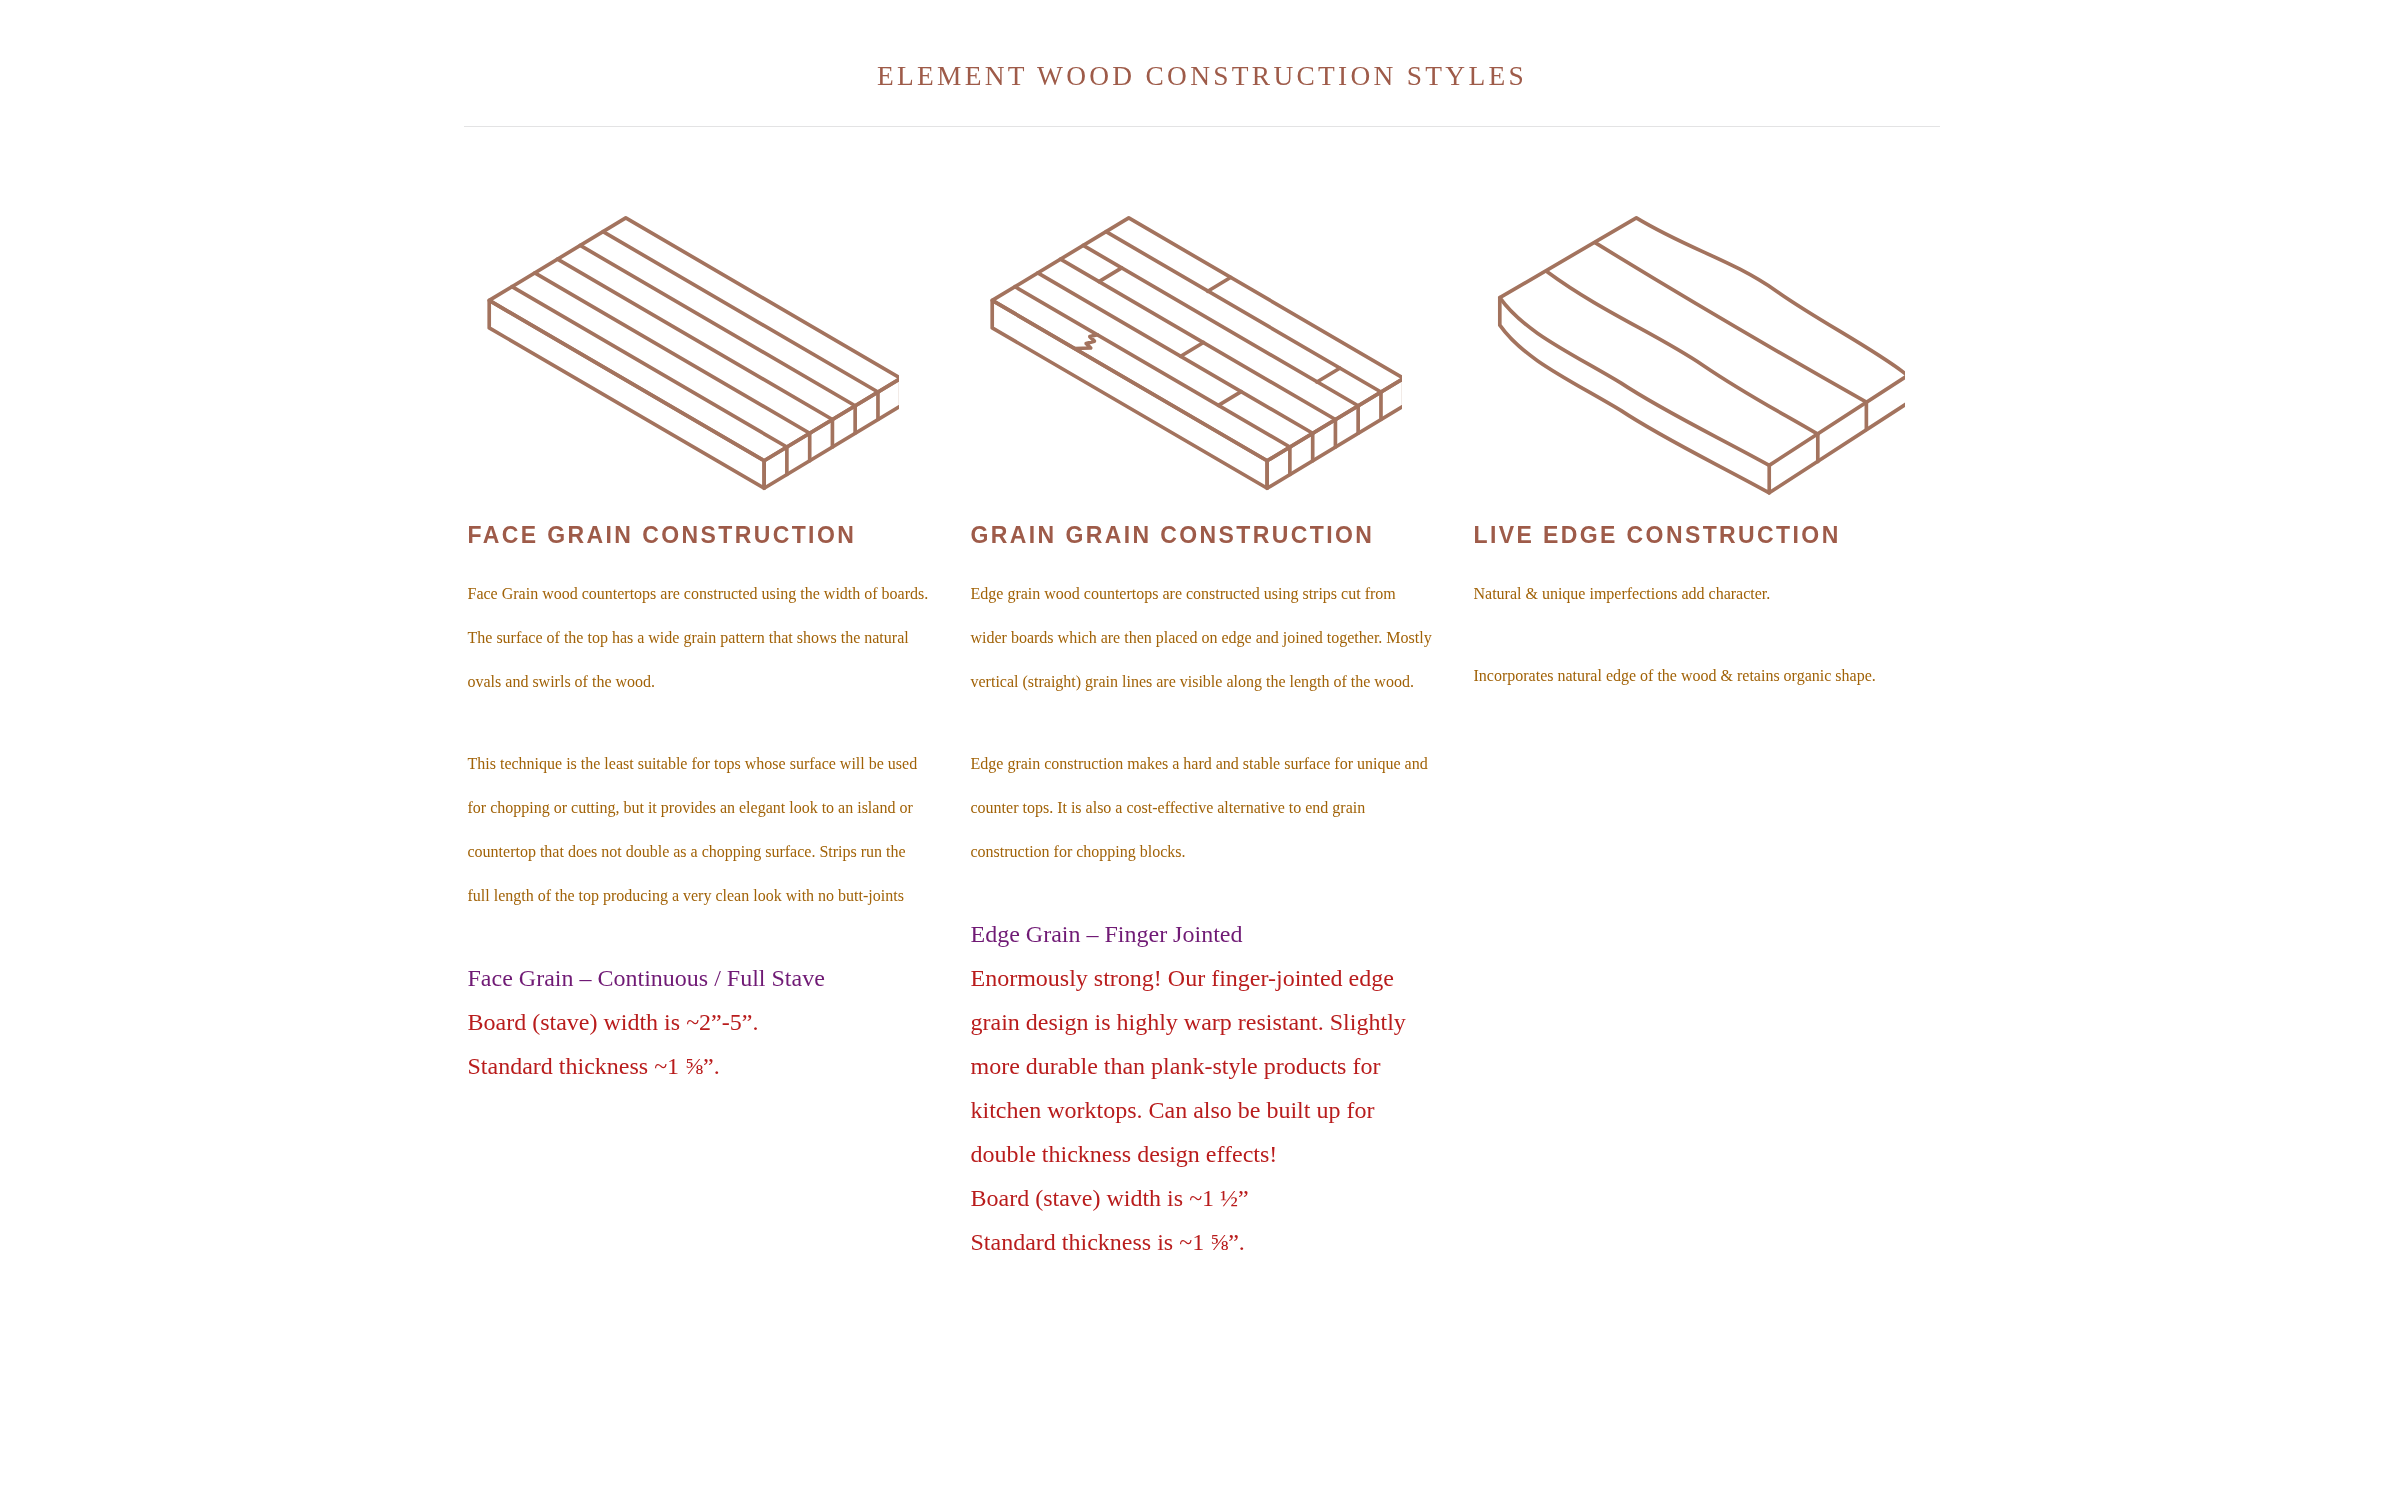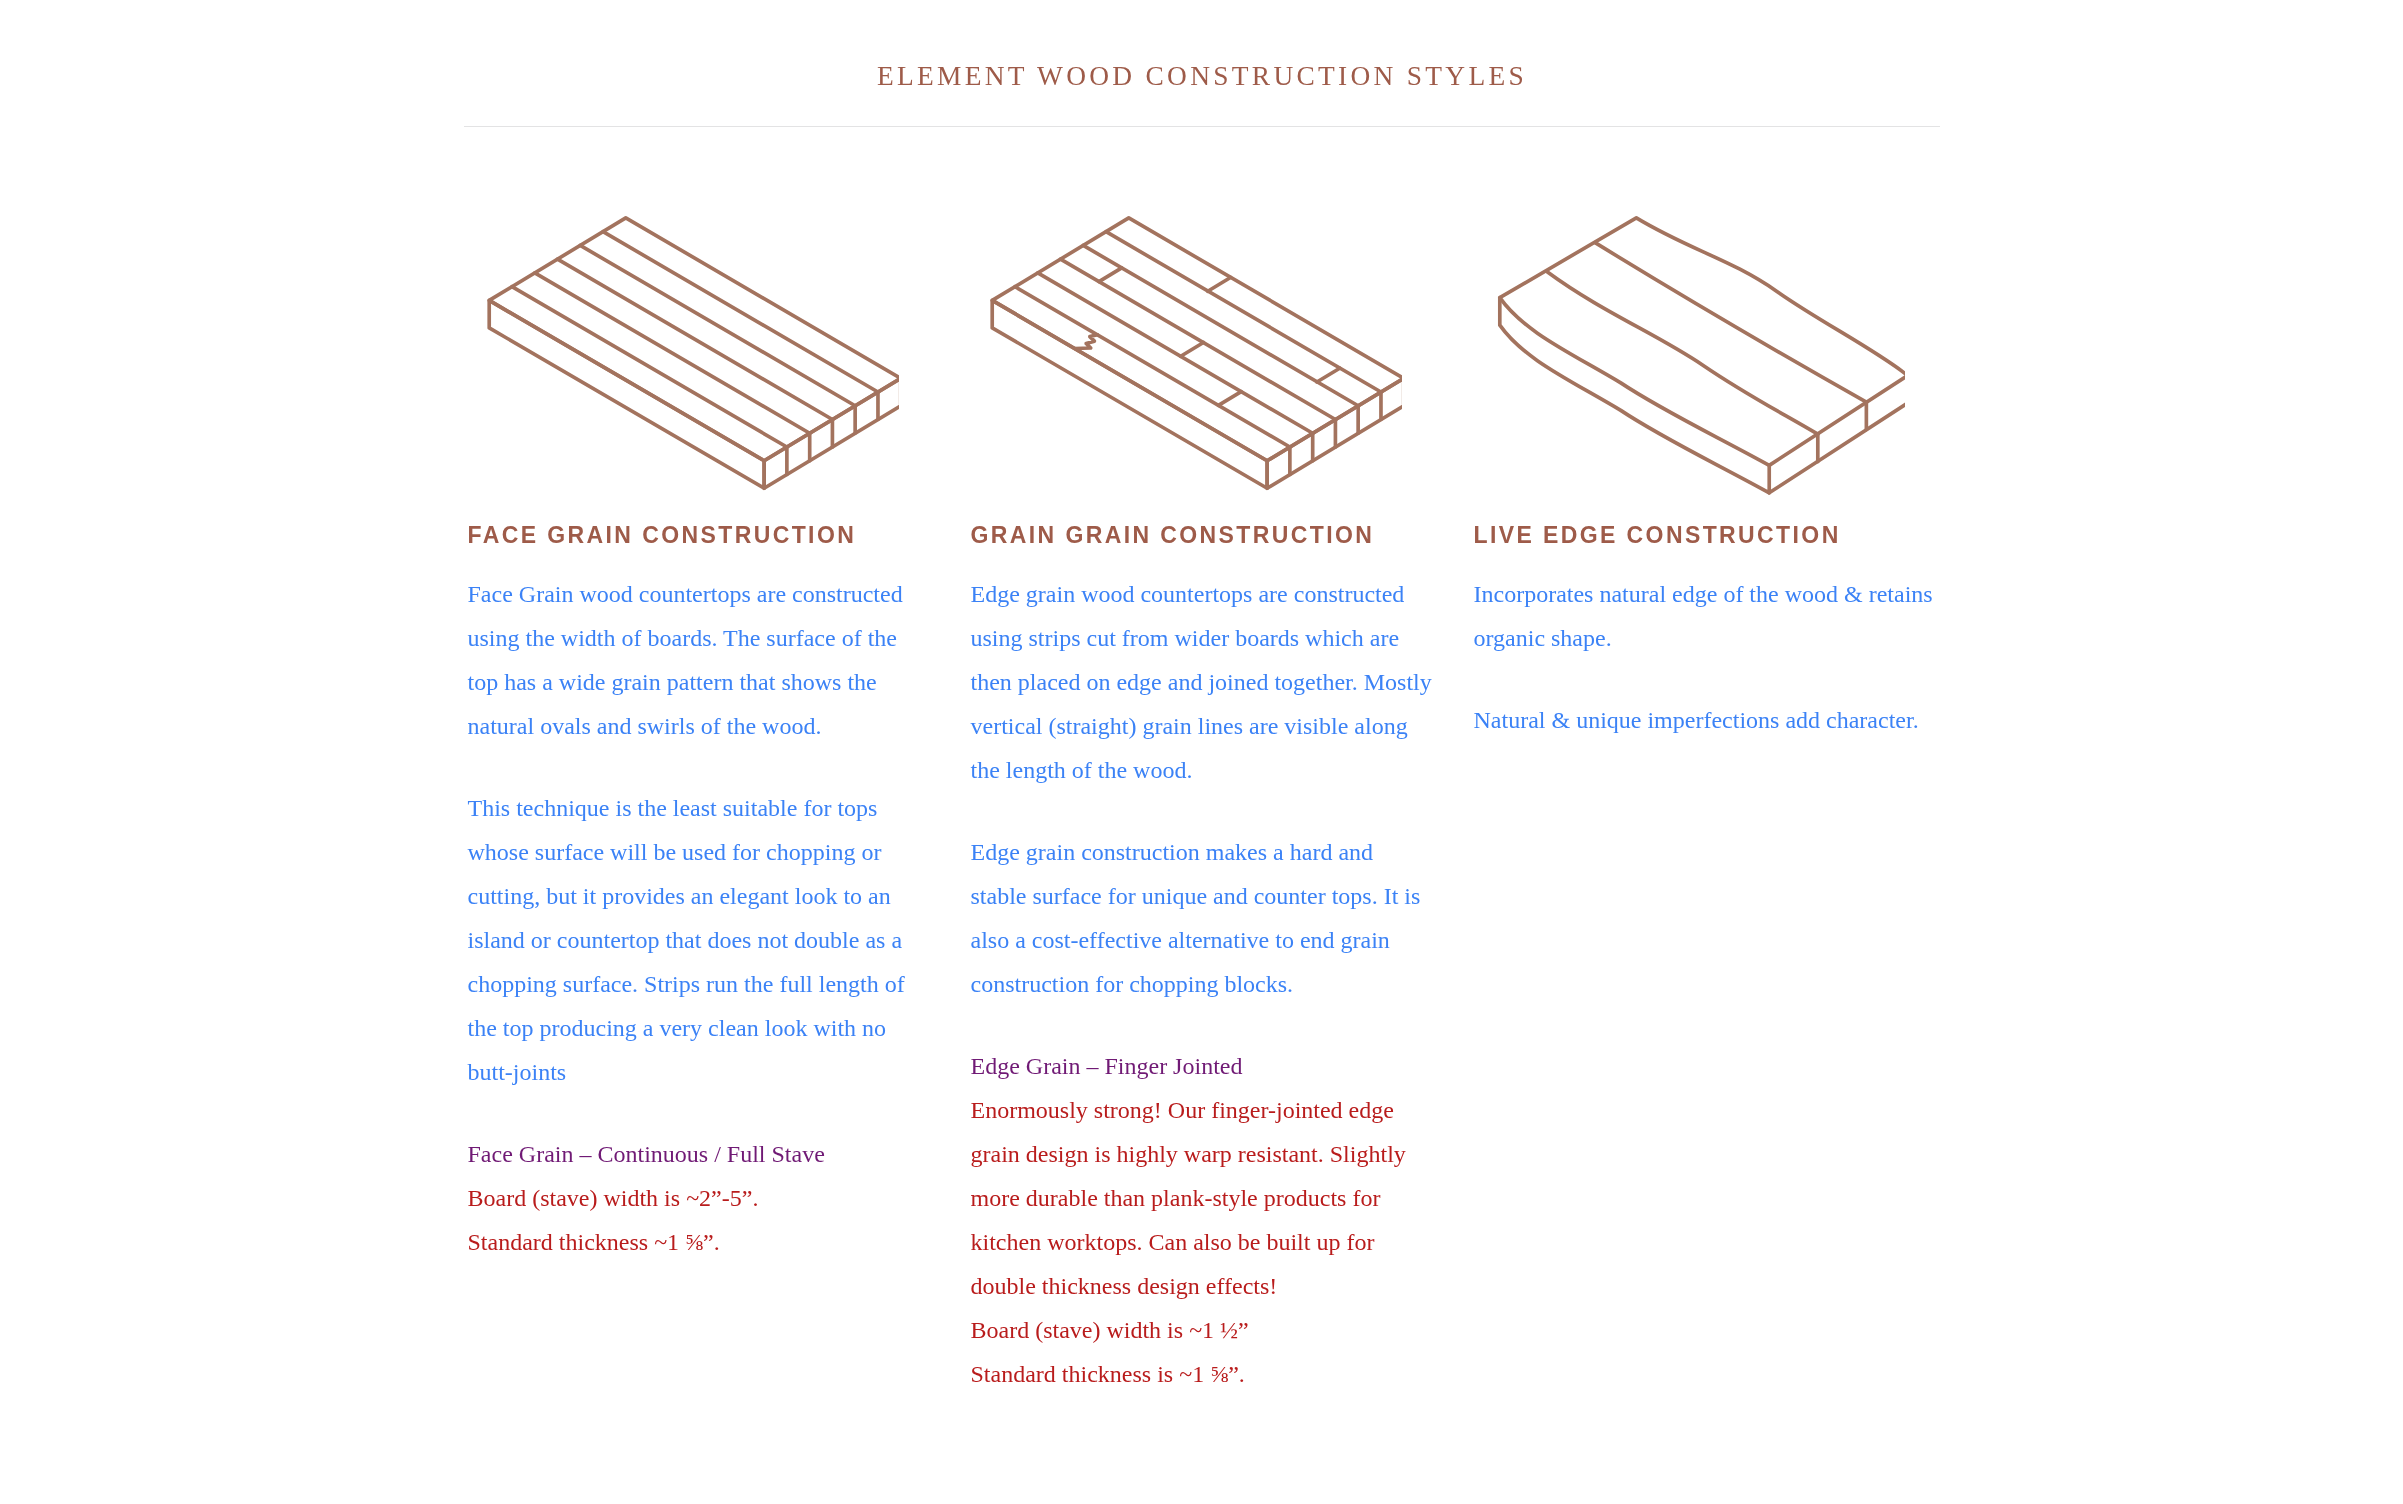--- a/index.html
+++ b/index.html
@@ -54,23 +54,23 @@
   .col-heading {
     margin: 0 0 23px 0;
     font-family: "Liberation Sans", sans-serif;
     font-weight: 700;
     font-size: 23px;
     letter-spacing: 2.4px;
     color: #9e5b49;
   }
   .body-p {
     margin: 0 0 38px 0;
-    font-size: 24px;
+    font-size: 16px;
     line-height: 44px;
-    color: #3b82f6;
+    color: #a16207;
     font-weight: 400;
   }
   .subhead {
     margin: 0;
     font-family: "Liberation Serif", "DejaVu Serif", serif;
     font-weight: 400;
     font-size: 24px;
     line-height: 44px;
     color: #701a75;
   }
@@ -149,19 +149,19 @@
             <path d="M177,25 C235,60 280,70 330,105 C375,137 440,170 473,197 L322,295 C262,262 205,235 160,205 C105,172 55,150 28,112 Z"></path>
             <path d="M28,112 L28,142 C55,180 105,202 160,235 C205,265 262,292 322,325 L322,295"></path>
             <path d="M322,325 L473,227 L473,197"></path>
             <path d="M132,52 C210,100 320,165 428,226"></path>
             <path d="M80,84 C140,128 200,152 250,186 C300,220 340,240 375,261"></path>
             <path d="M428,226 L428,256 M375,261 L375,291"></path>
           </g>
         </svg>
       </div>
       <h2 class="col-heading">LIVE EDGE CONSTRUCTION</h2>
+      <p class="body-p">Natural &amp; unique imperfections add character.</p>
       <p class="body-p">Incorporates natural edge of the wood &amp; retains organic shape.</p>
-      <p class="body-p">Natural &amp; unique imperfections add character.</p>
     </section>
 
   </div>
 </div>
 
 
 </body></html>

